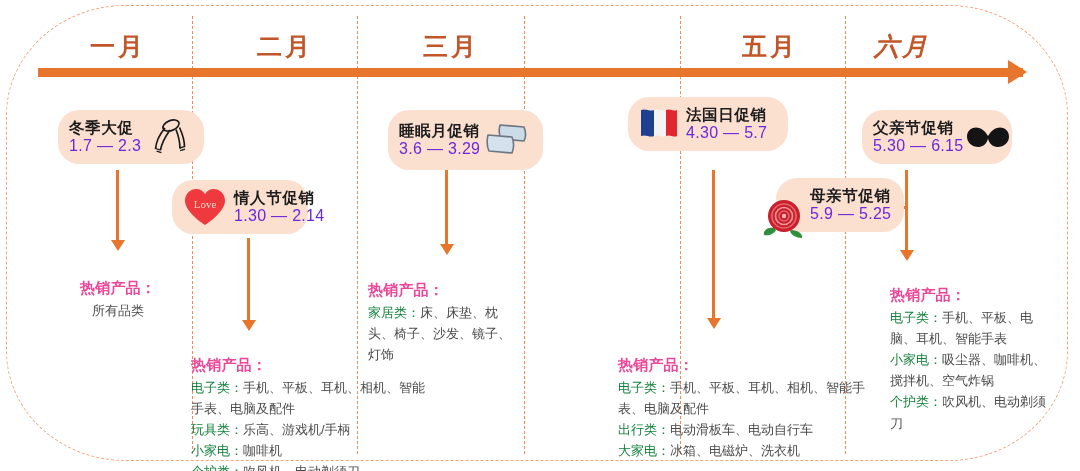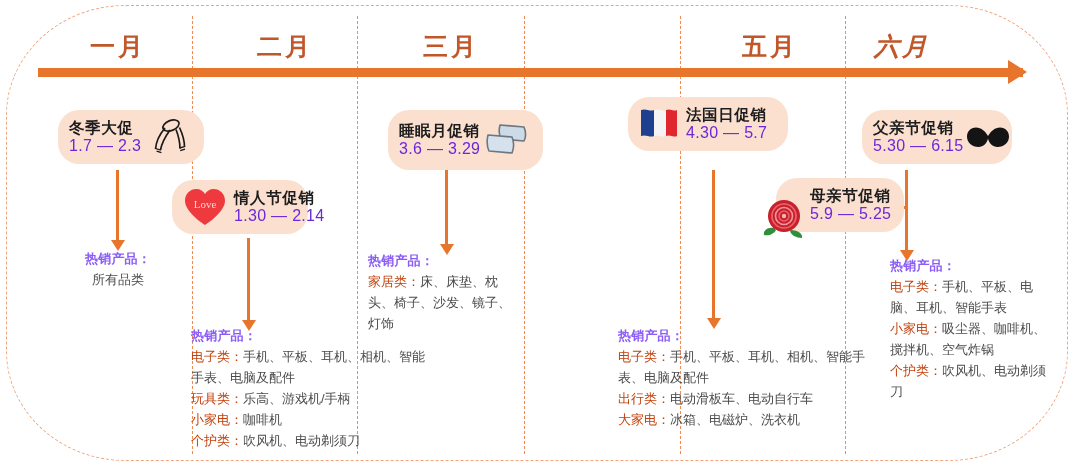--- a/index.html
+++ b/index.html
@@ -124,26 +124,27 @@
   }
   
   .detail {
     position: absolute;
     font-size: 13px;
     color: #4c4c4c;
     line-height: 1.62;
   }
   .detail .hdr {
     font-weight: 700;
-    color: #8b5cf6;
-    font-size: 13px;
+    color: #ec4899;
+    font-size: 15px;
     letter-spacing: 0.2px;
+    margin-top: 28px;
   }
   .detail .cat {
-    color: #c2410c;
+    color: #15803d;
   }
   .detail .row { white-space: normal; }
   .centered { text-align: center; }
 </style>
 </head>
 <body>
 
 <div id="root">
 
   <div id="frame"></div>

